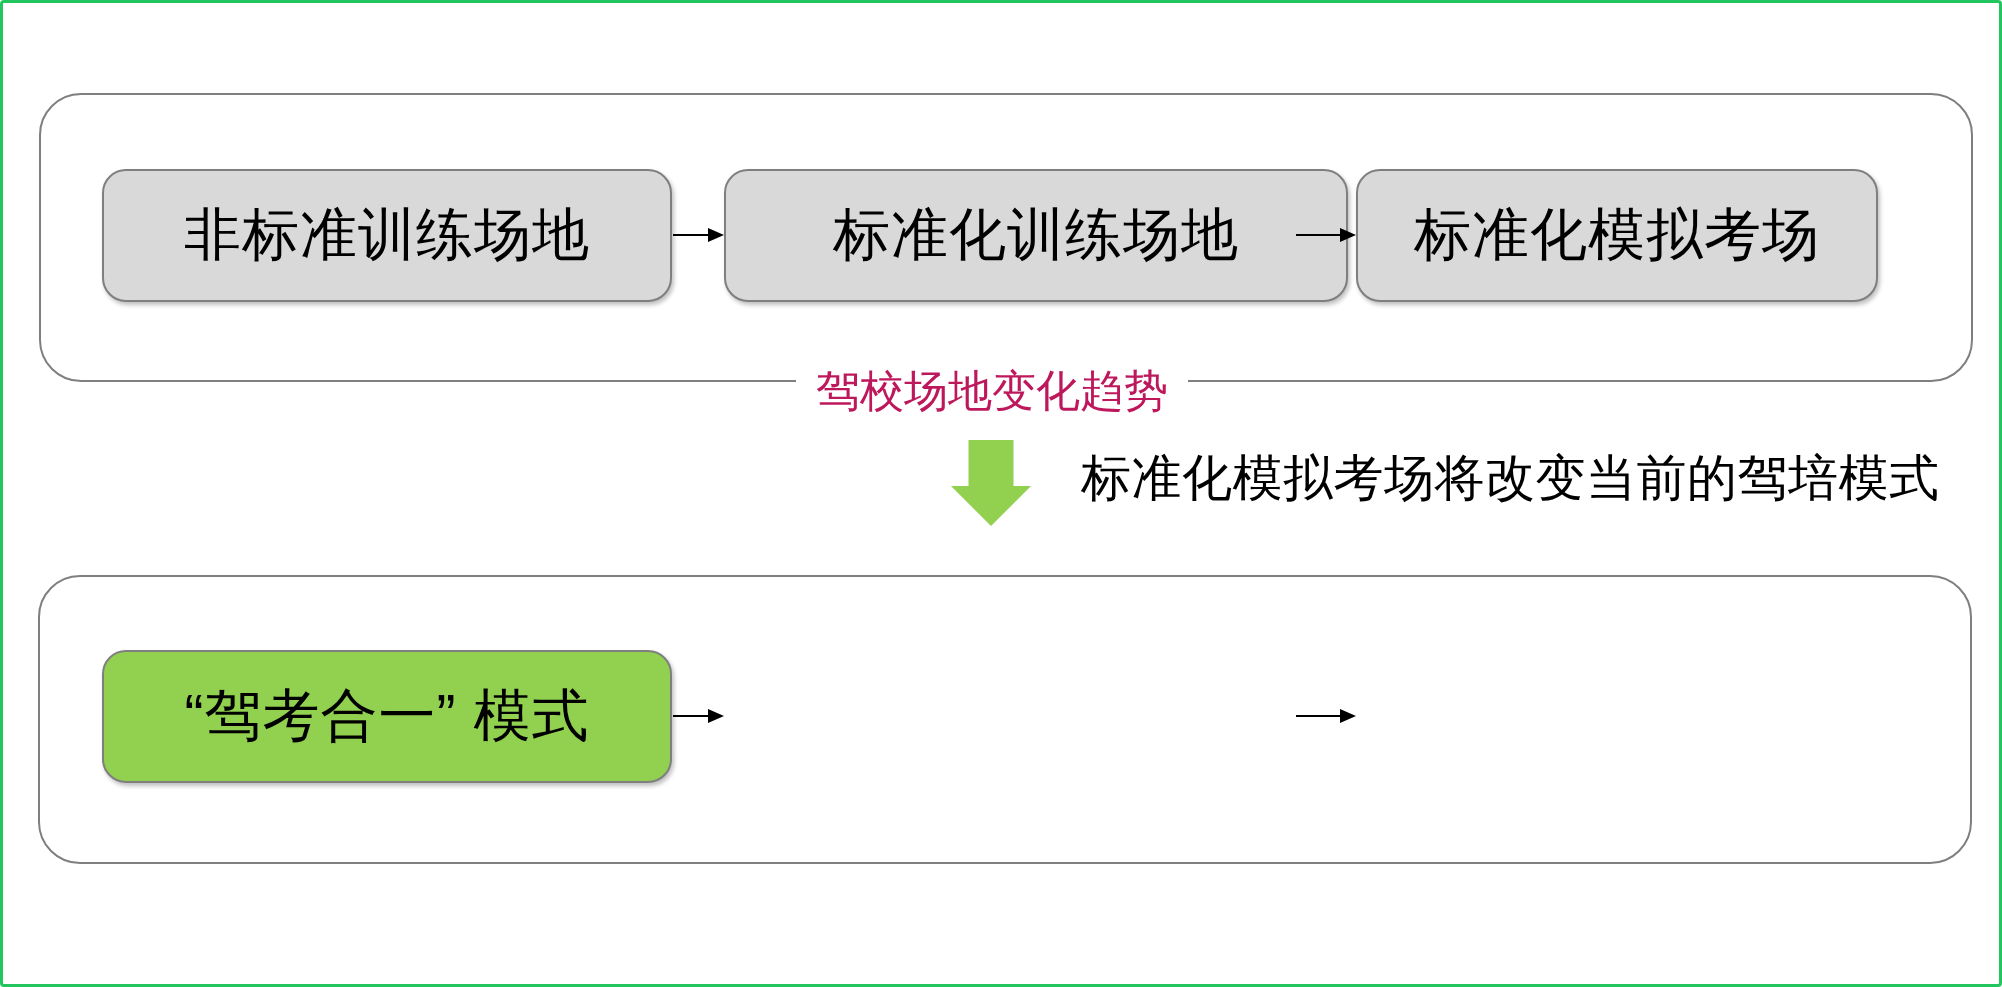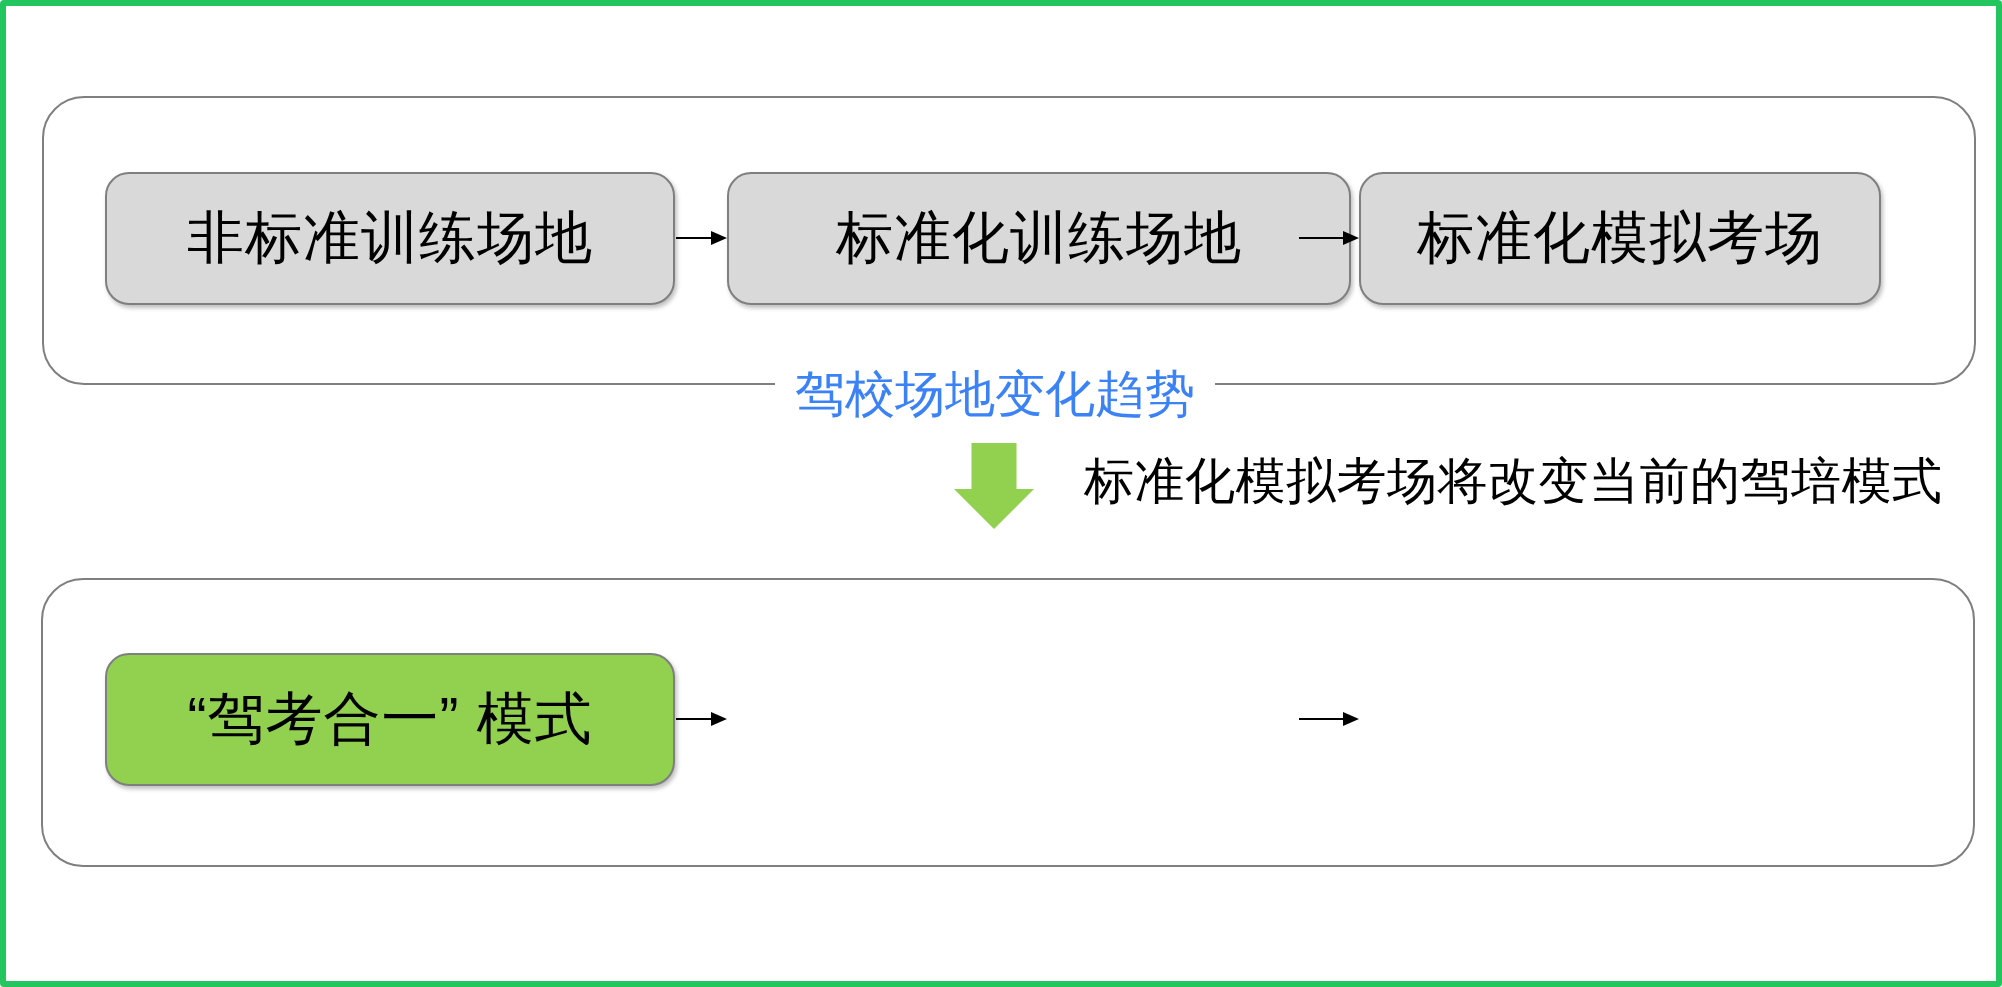--- a/index.html
+++ b/index.html
@@ -1,21 +1,21 @@
 <!DOCTYPE html>
 <html><head>
 <meta charset="utf-8">
 <style>
   html,body{margin:0;padding:0;background:#fff;}
   .canvas{
     position:relative;
     width:2002px;height:987px;
     box-sizing:border-box;
     background:#ffffff;
-    border:6px solid #22c55e;
+    border:3px solid #22c55e;
     border-radius:4px;
     font-family:"Liberation Sans","DejaVu Sans",sans-serif;
     overflow:hidden;
   }
   .frame{
     position:absolute;
     border:2px solid #7f7f7f;
     border-radius:42px;
     box-sizing:border-box;
     background:transparent;
@@ -52,22 +52,22 @@
   .fa-t1{left:670px;top:231px;width:36px;}
   .fa-t2{left:1293px;top:231px;width:45px;}
   .fa-b1{left:670px;top:712px;width:36px;}
   .fa-b2{left:1293px;top:712px;width:45px;}
 
   .group-label{
     position:absolute;
     transform:translateX(-50%);
     background:#ffffff;
     padding:0 20px;
-    font-size:50px;line-height:60px;
-    color:#3b82f6;white-space:nowrap;
+    font-size:44px;line-height:60px;
+    color:#be185d;white-space:nowrap;
   }
   .label-top{left:989px;top:358px;}
   .label-bottom{left:990px;top:541px;}
 
   .down-arrow{position:absolute;left:948px;top:437px;width:80px;height:86px;}
 
   .note{
     position:absolute;left:1078px;top:445px;
     font-size:50px;line-height:60px;
     color:#000000;white-space:nowrap;letter-spacing:0.5px;

